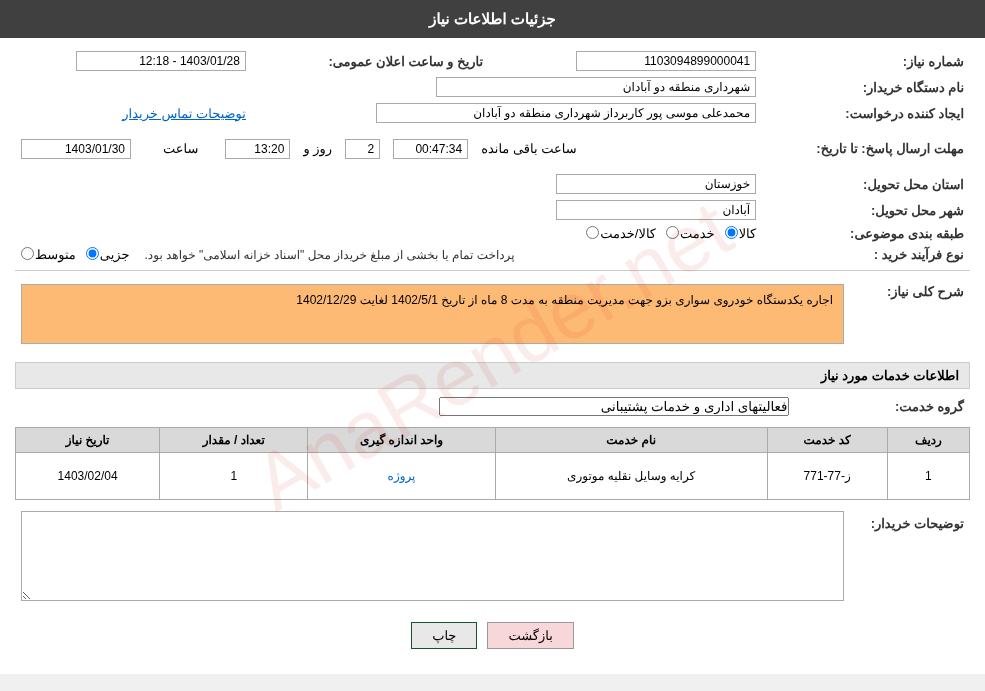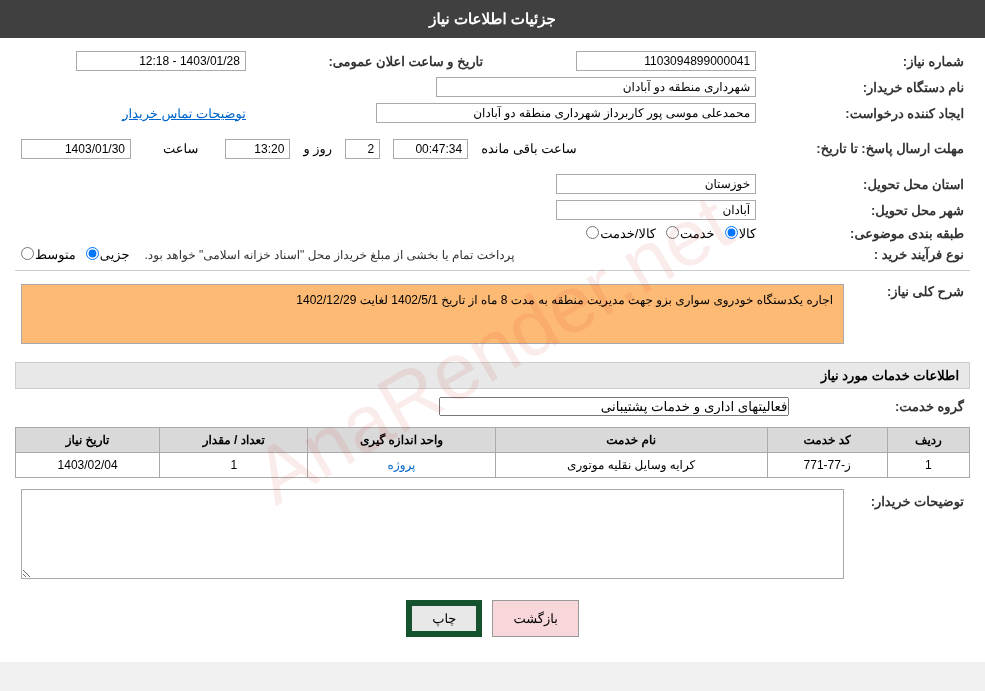--- a/index.html
+++ b/index.html
@@ -69,34 +69,34 @@
     }
     .services-table th {
       background: #d9d9d9;
       border: 1px solid #aaa;
       padding: 5px 8px;
       text-align: center;
       font-size: 12px;
     }
     .services-table td {
       border: 1px solid #aaa;
-      padding: 5px 8px;
+      padding: 16px 8px;
       text-align: center;
       font-size: 12px;
     }
     .btn-row {
       text-align: center;
       padding: 15px 0;
       display: flex;
       justify-content: center;
       gap: 10px;
     }
     .btn-print {
       background: #e8e8e8;
-      border: 6px solid #14532d;
+      border: 1px solid #14532d;
       padding: 5px 20px;
       cursor: pointer;
       font-family: Tahoma, Arial, sans-serif;
       font-size: 13px;
     }
     .btn-back {
       background: #f8d7da;
       border: 1px solid #999;
       padding: 5px 20px;
       cursor: pointer;

